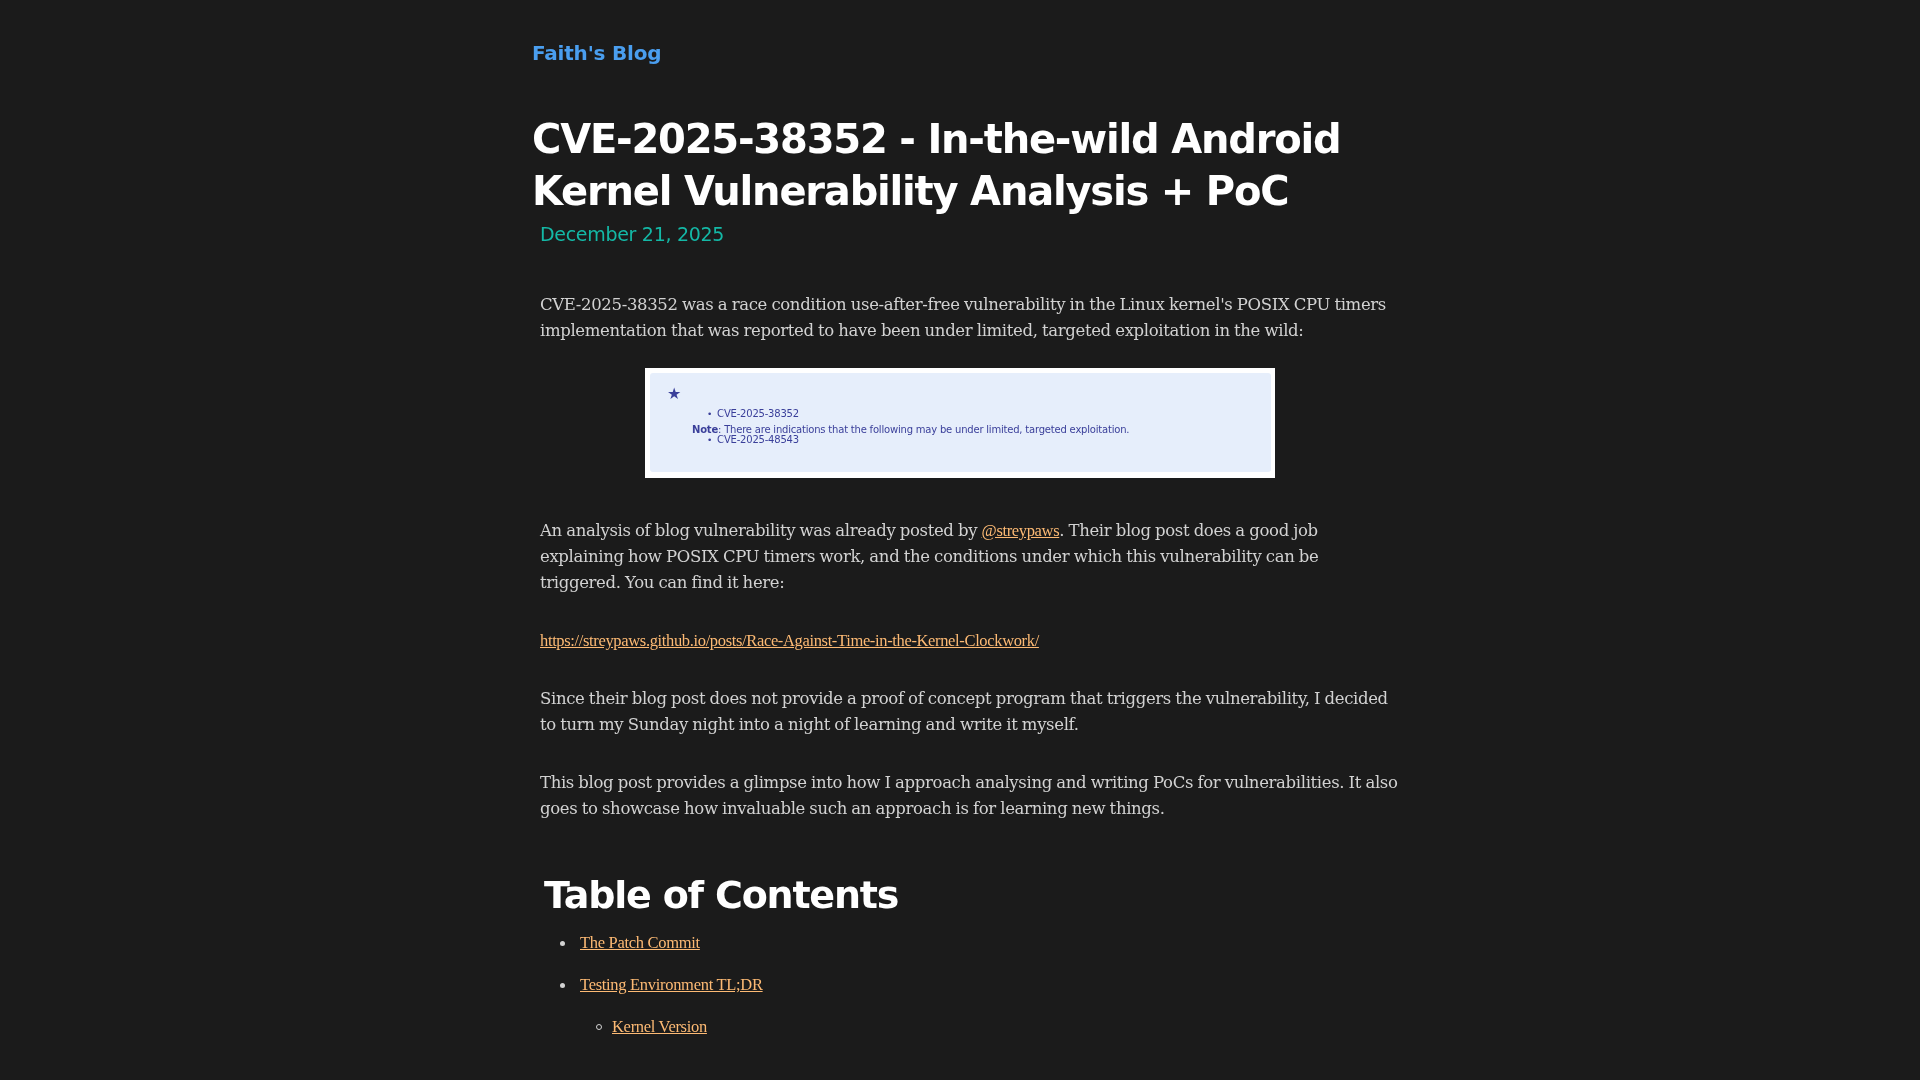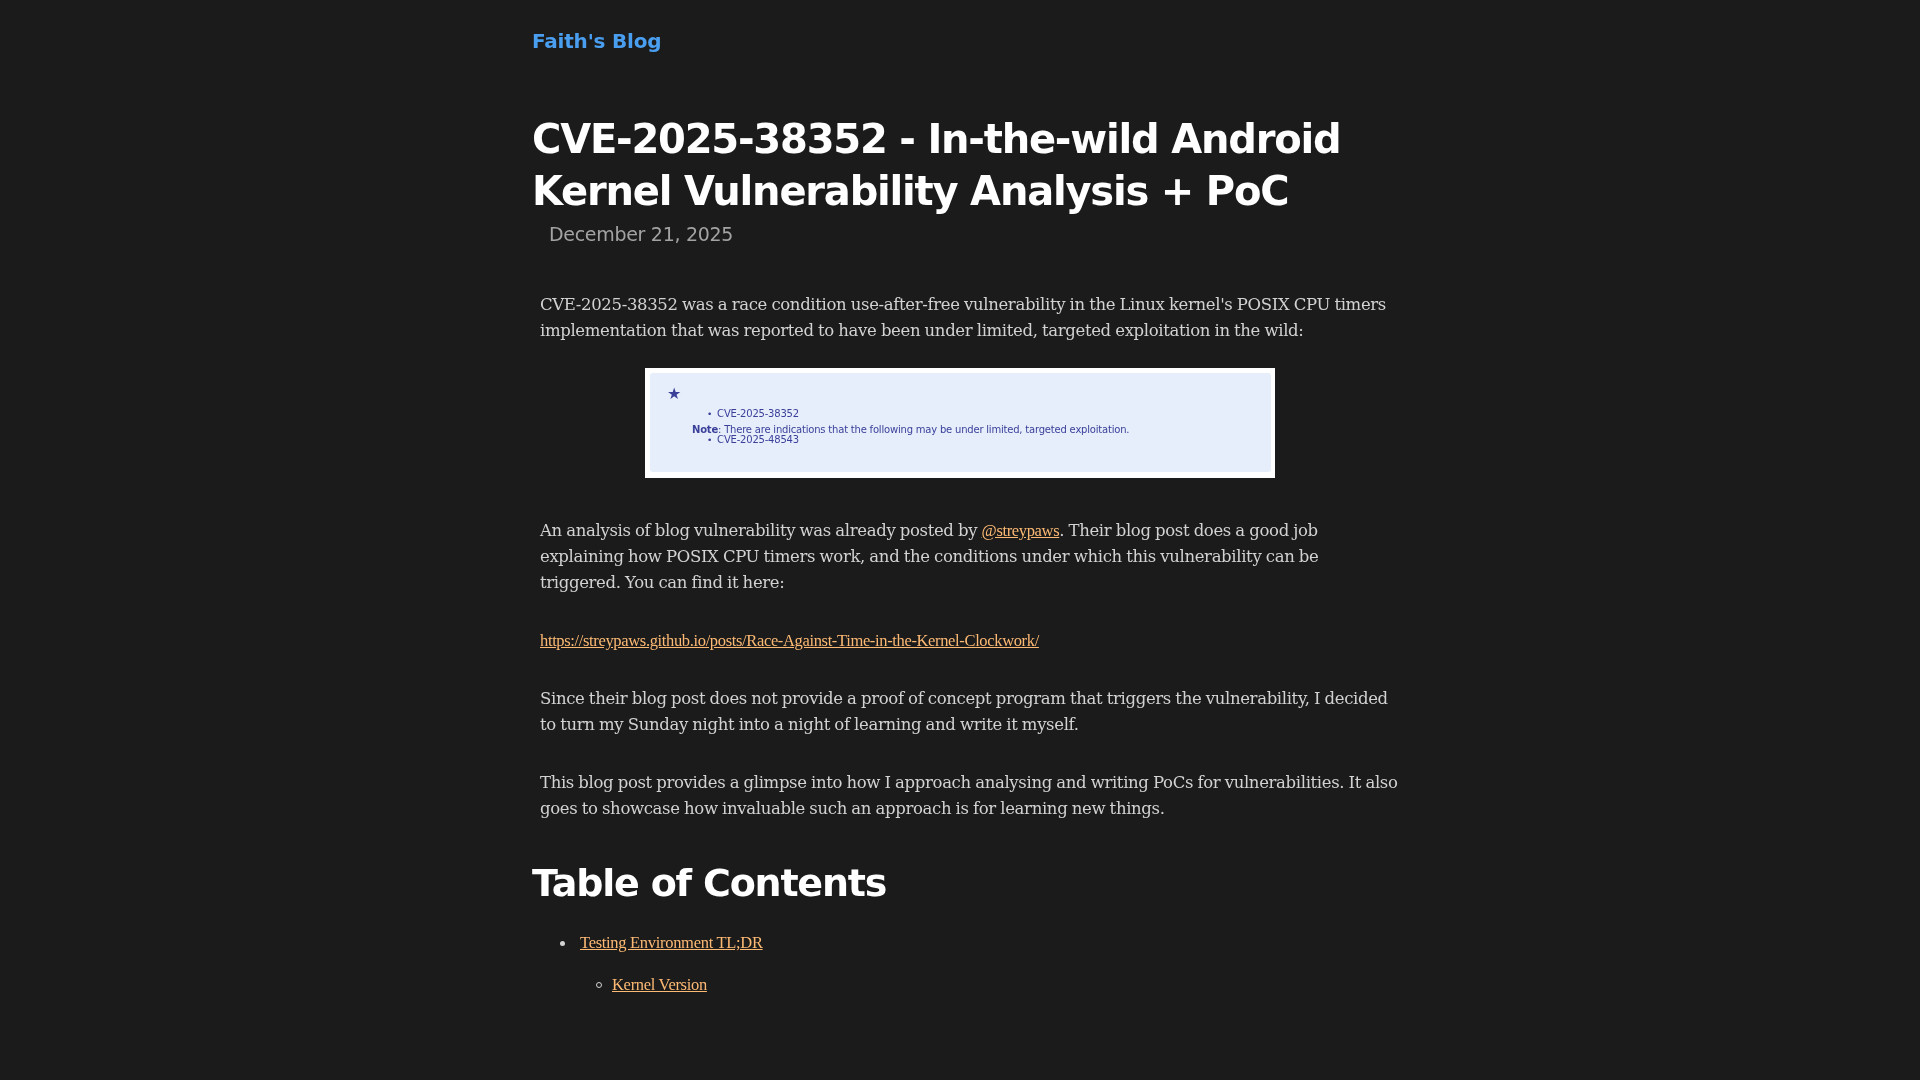--- a/index.html
+++ b/index.html
@@ -15,21 +15,21 @@
     font-family: "DejaVu Serif", "Liberation Serif", serif;
   }
   .page {
     position: absolute;
     left: 532px;
     top: 0;
     width: 858px;
   }
   .site-title {
     position: absolute;
-    top: 29px;
+    top: 41px;
     left: 0;
     font-family: "DejaVu Sans", "Liberation Sans", sans-serif;
     font-weight: bold;
     font-size: 20px;
     color: #4a9eef;
     text-decoration: none;
     letter-spacing: -0.2px;
   }
   h1.post-title {
     position: absolute;
@@ -40,24 +40,24 @@
     font-family: "DejaVu Sans", "Liberation Sans", sans-serif;
     font-weight: bold;
     font-size: 40px;
     line-height: 52px;
     color: #ffffff;
     letter-spacing: -1.2px;
   }
   .post-date {
     position: absolute;
     top: 223px;
-    left: 17px;
+    left: 8px;
     font-family: "DejaVu Sans", "Liberation Sans", sans-serif;
     font-size: 19px;
-    color: #a3a3a3;
+    color: #14b8a6;
     letter-spacing: -0.3px;
   }
   p.body {
     position: absolute;
     left: 0;
     width: 858px;
     margin: 8px;
     font-size: 16.5px;
     line-height: 26px;
     color: #d2d2d2;
@@ -121,21 +121,21 @@
   }
   .note-list li::before {
     content: "•";
     margin-right: 5px;
     font-size: 9px;
   }
   h2.toc-title {
     position: absolute;
     top: 859px;
     left: 0;
-    margin: 0;
+    margin: 12px;
     font-family: "DejaVu Sans", "Liberation Sans", sans-serif;
     font-weight: bold;
     font-size: 38px;
     line-height: 48px;
     color: #ffffff;
     letter-spacing: -1.2px;
   }
   ul.toc {
     position: absolute;
     top: 930px;
@@ -212,20 +212,21 @@
 
   <p class="body" style="top:620px"><a class="link">https://streypaws.github.io/posts/Race-Against-Time-in-the-Kernel-Clockwork/</a></p>
 
   <p class="body" style="top:678px">Since their blog post does not provide a proof of concept program that triggers the vulnerability, I decided to turn my Sunday night into a night of learning and write it myself.</p>
 
   <p class="body" style="top:762px">This blog post provides a glimpse into how I approach analysing and writing PoCs for vulnerabilities. It also goes to showcase how invaluable such an approach is for learning new things.</p>
 
   <h2 class="toc-title">Table of Contents</h2>
 
   <ul class="toc">
+    <li><a class="link">The Patch Commit</a></li>
     <li style="position:relative"><a class="link">Testing Environment TL;DR</a>
       <ul>
         <li><a class="link">Kernel Version</a></li>
       </ul>
     </li>
   </ul>
 
 </div>
 
 </body></html>

